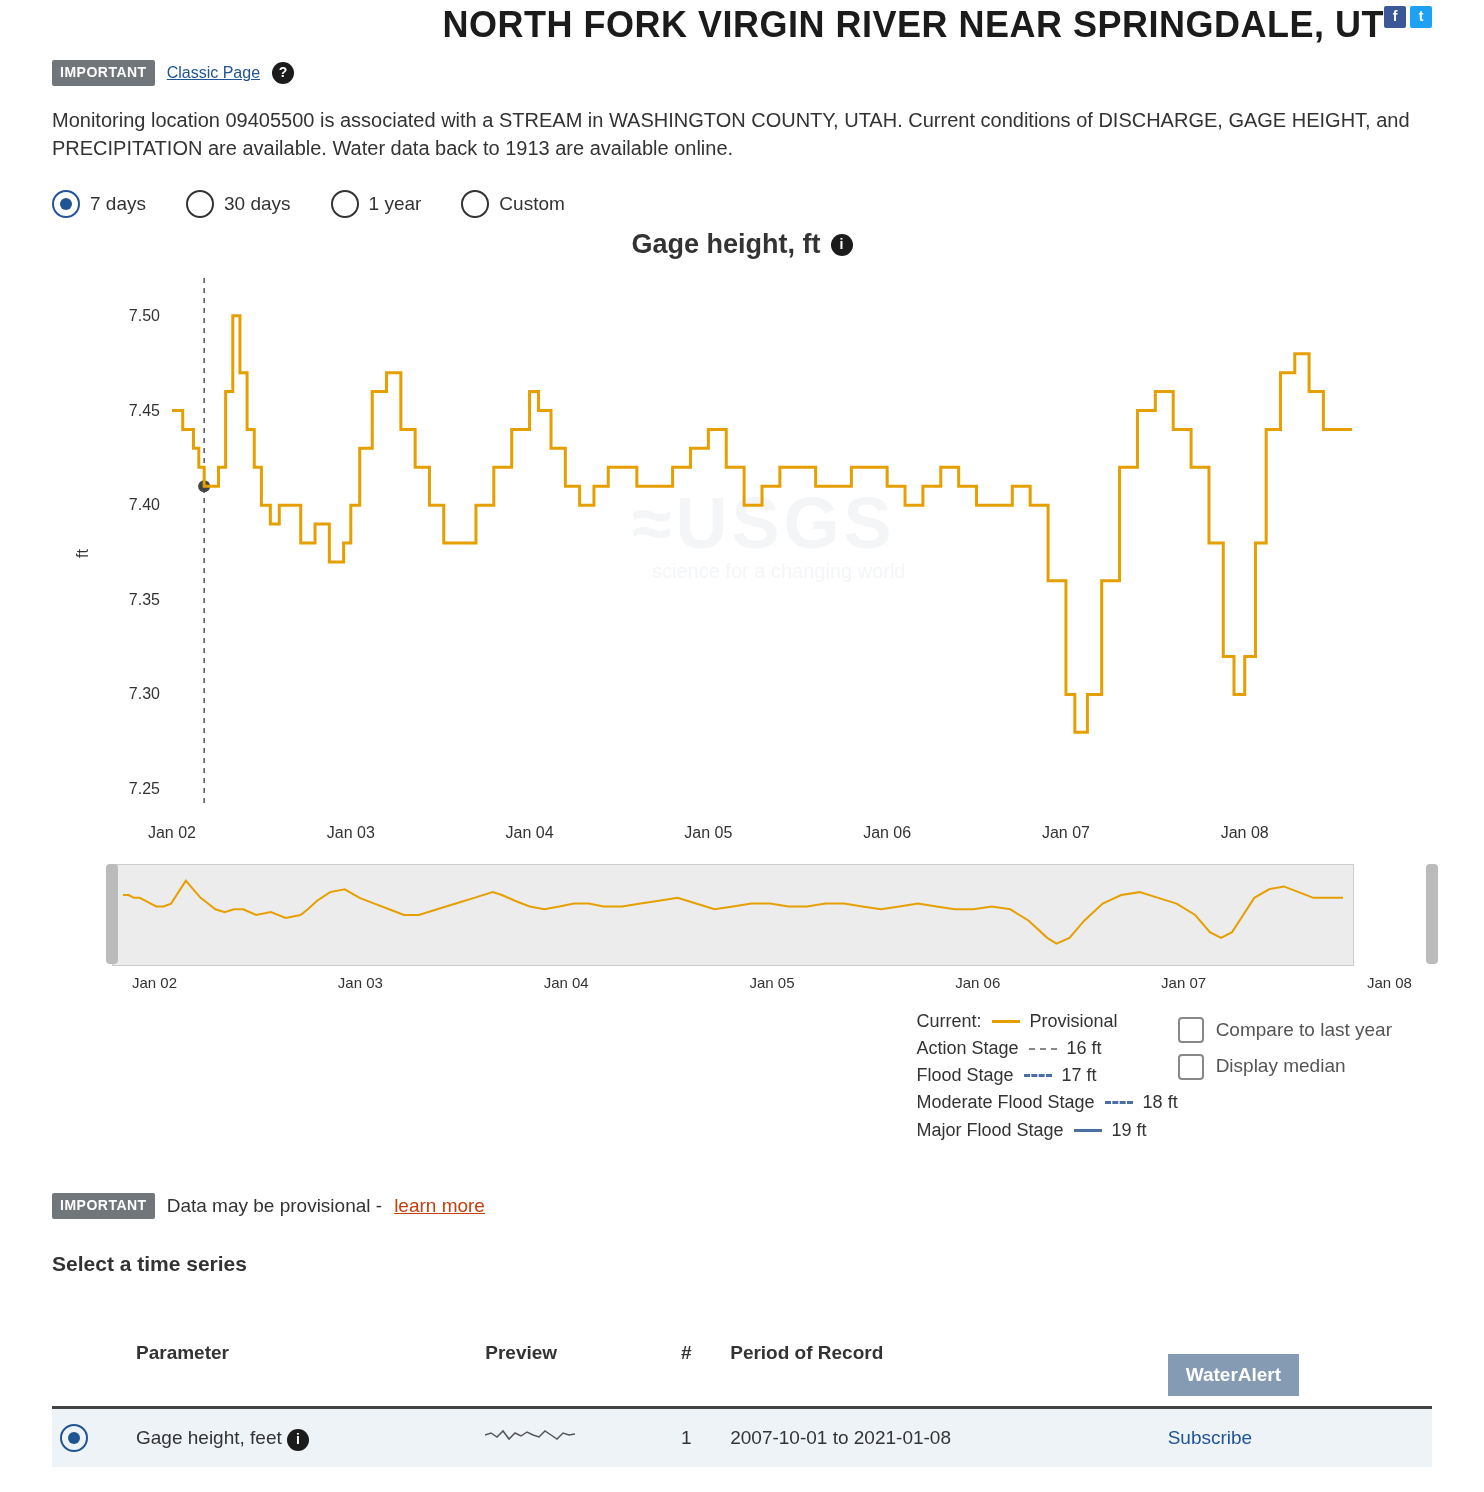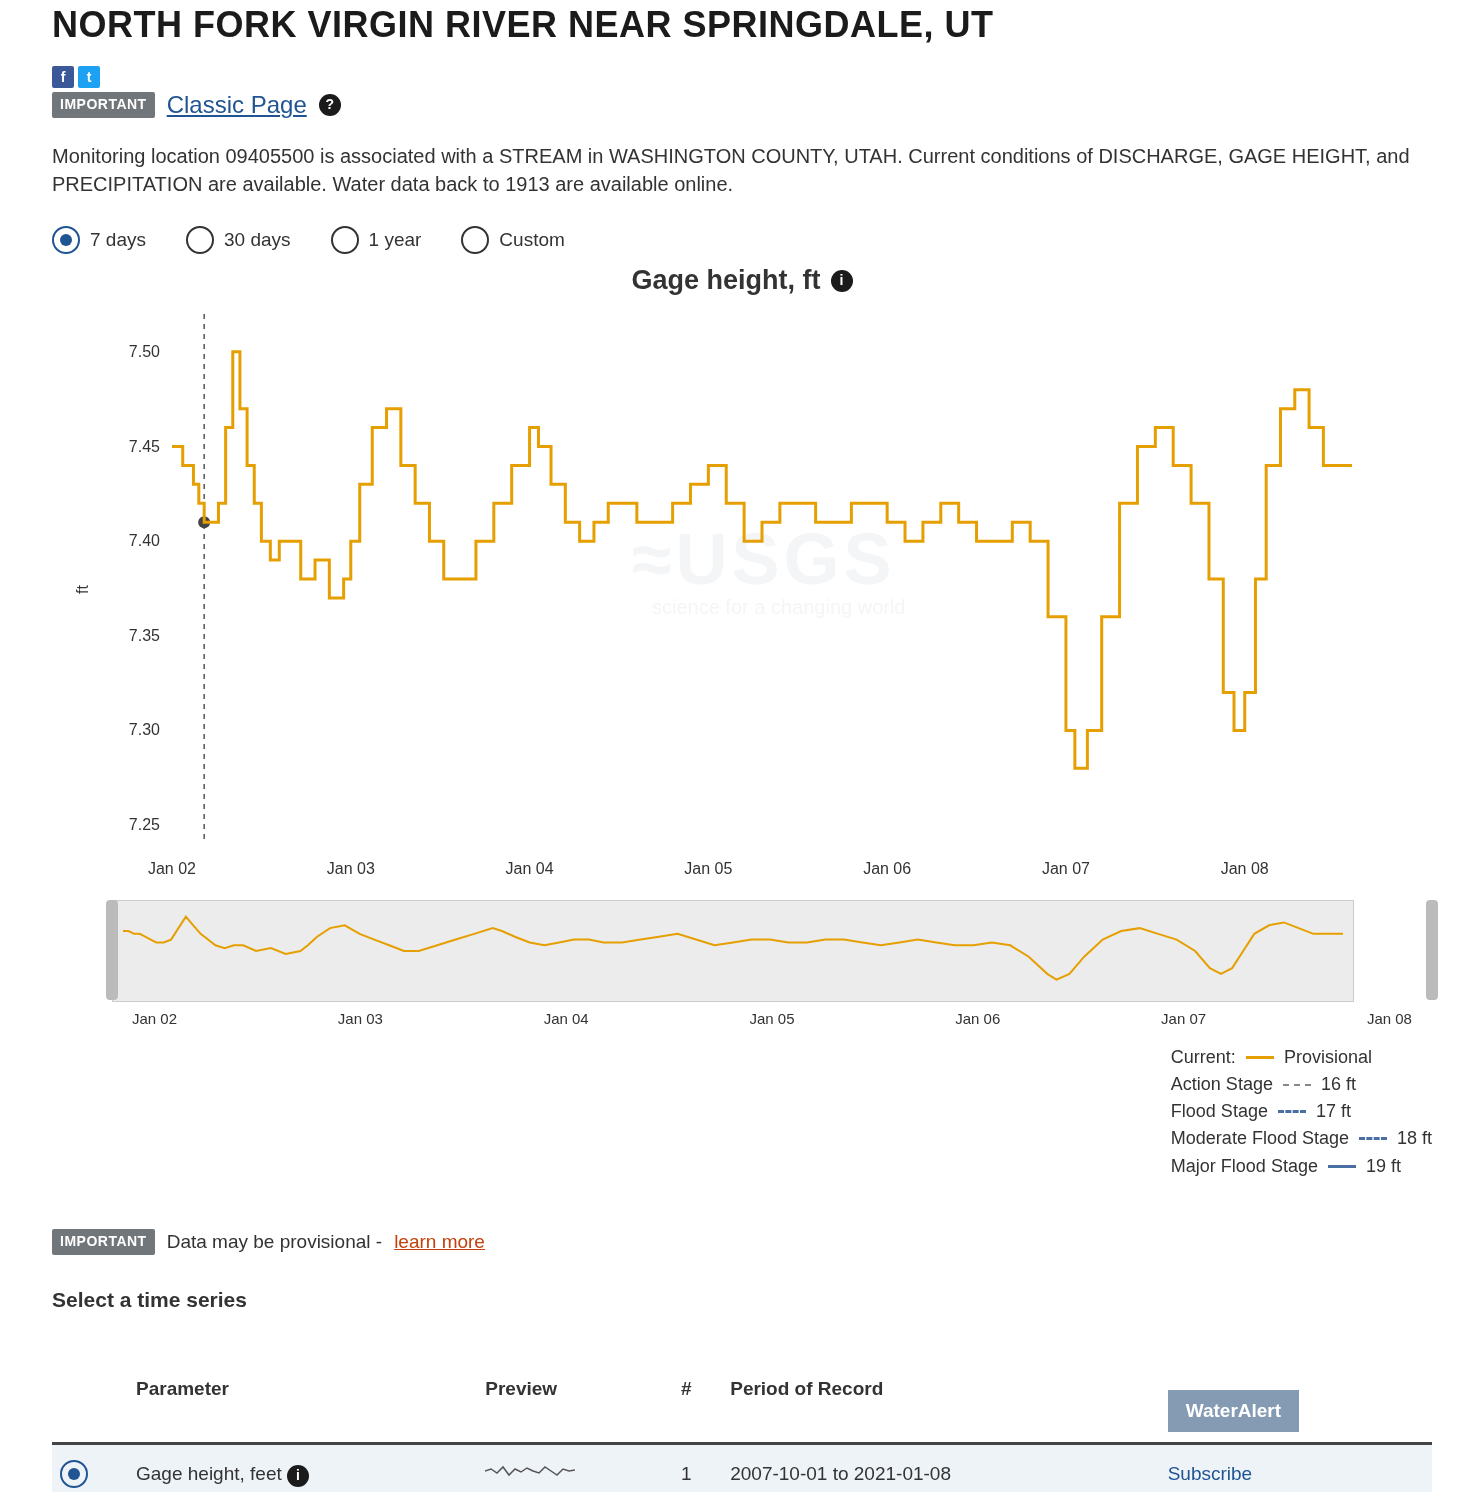--- a/index.html
+++ b/index.html
@@ -1,26 +1,26 @@
 <!DOCTYPE html>
 <html><head>
 <meta charset="utf-8">
 <style>
   html,body{margin:0;padding:0;font-family:Arial,Helvetica,sans-serif;color:#333;background:#fff;font-size:19px;line-height:1.4;}
   .page{width:1380px;margin:0 auto;padding:0 20px 40px 20px;}
   
-  .header-row{display:flex;align-items:flex-start;justify-content:flex-end;flex-direction:column;}
+  .header-row{display:flex;align-items:flex-start;justify-content:flex-end;}
   h1{font-size:36px;font-weight:800;color:#1b1b1b;margin:0 0 10px 0;letter-spacing:.5px;}
   .socials{display:flex;gap:4px;margin-top:6px;}
   .socials span{width:22px;height:22px;display:inline-flex;align-items:center;justify-content:center;font-weight:bold;color:#fff;font-size:14px;border-radius:2px;}
   .fb{background:#3b5998;}
   .tw{background:#1da1f2;}
   .badge{display:inline-block;background:#71767a;color:#fff;font-size:14px;font-weight:700;letter-spacing:.5px;padding:3px 8px;border-radius:2px;vertical-align:middle;}
   .classic-row{display:flex;align-items:center;gap:12px;margin-bottom:20px;}
-  a.classic{color:#205493;text-decoration:underline;font-size:24px;}
+  a.classic{color:#205493;text-decoration:underline;font-size:16px;}
   .info-icon{display:inline-flex;width:22px;height:22px;border-radius:50%;background:#1b1b1b;color:#fff;align-items:center;justify-content:center;font-size:14px;font-weight:700;}
   .summary{font-size:20px;color:#333;margin:0 0 28px 0;}
   .upper{text-transform:uppercase;}
   
   .radio-bar{display:flex;gap:40px;align-items:center;margin-bottom:8px;}
   .radio{display:flex;align-items:center;gap:10px;cursor:pointer;}
   .radio .dot{width:24px;height:24px;border:2px solid #333;border-radius:50%;display:flex;align-items:center;justify-content:center;}
   .radio.checked .dot{border-color:#205493;}
   .radio.checked .dot::after{content:"";width:12px;height:12px;background:#205493;border-radius:50%;}
   .radio span.lbl{font-size:19px;}
@@ -186,20 +186,30 @@
         </div>
       <div class="row">
           <span>Moderate Flood Stage</span>
           <span class="swatch ddot"></span>
           <span>18 ft</span>
         </div>
       <div class="row">
           <span>Major Flood Stage</span>
           <span class="swatch solid"></span>
           <span>19 ft</span>
+        </div>
+    </div>
+    <div class="toggles">
+      <div class="row">
+          <span class="cb"></span>
+          <span>Compare to last year</span>
+        </div>
+      <div class="row">
+          <span class="cb"></span>
+          <span>Display median</span>
         </div>
     </div>
   </div>
 
   <div class="prov-row">
     <span class="badge">IMPORTANT</span>
     <span>Data may be provisional - </span>
     <a href="#">learn more</a>
   </div>
 

